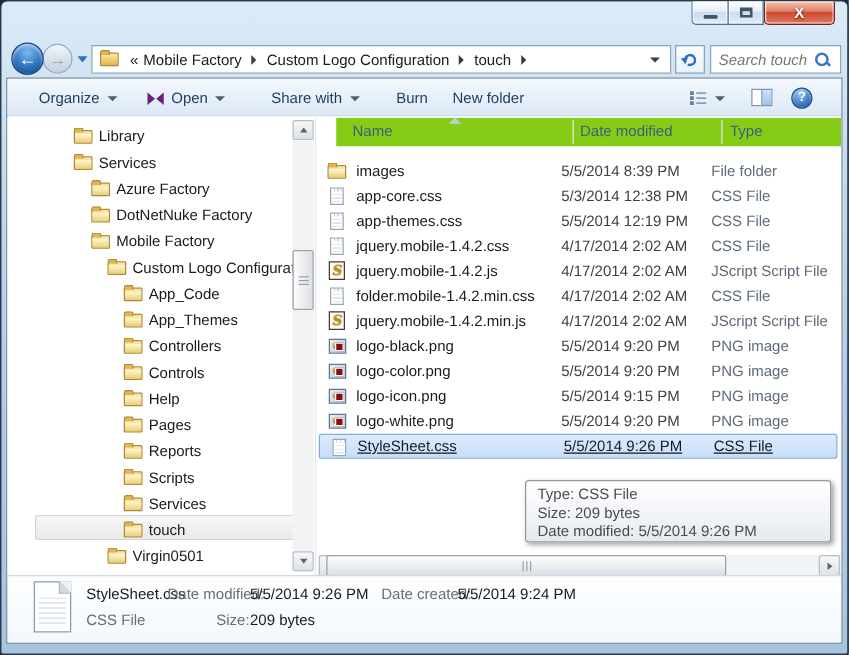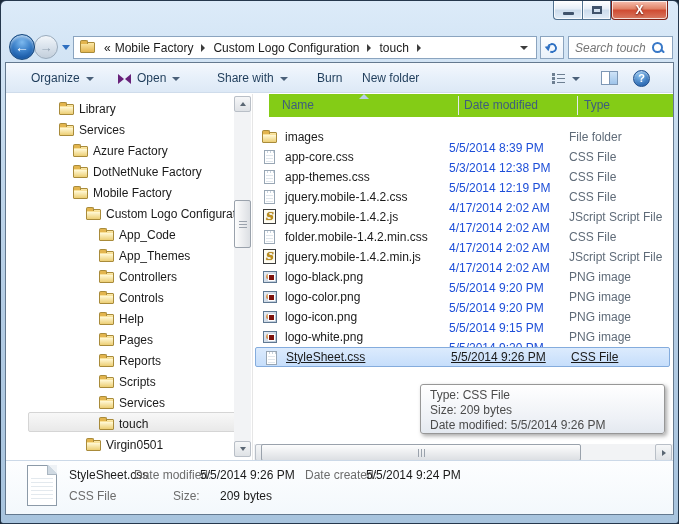--- a/index.html
+++ b/index.html
@@ -73,21 +73,21 @@
   .vthumb::after{content:"";position:absolute;left:4px;top:20px;width:8px;height:1px;background:#9aa2ac;box-shadow:0 3px 0 #9aa2ac,0 6px 0 #9aa2ac;}
   
   .listpane{position:absolute;left:248px;right:0;top:0;bottom:0;background:#fff;overflow:hidden;}
   .lheader{position:absolute;left:0;right:0;top:0;height:23px;background:#84cc16;color:#3f5e7d;margin-left:15px;}
   .hcell{position:absolute;top:4px;cursor:default;}
   .hsep{position:absolute;top:2px;bottom:2px;width:1px;background:#e4e9ef;}
   .sortup{position:absolute;left:90px;top:0;width:0;height:0;border-left:5px solid transparent;border-right:5px solid transparent;border-bottom:5px solid #b9cfe4;}
   .rows{position:absolute;left:0;right:0;top:33px;}
   .frow{position:absolute;left:0;right:0;height:20px;cursor:default;}
   .frow .fname{position:absolute;left:31px;top:3px;color:#1a1a1a;white-space:nowrap;}
-  .frow .fdate{position:absolute;left:195px;top:14px;color:#1d4ed8;white-space:nowrap;}
+  .frow .fdate{position:absolute;left:195px;top:3px;color:#404040;white-space:nowrap;}
   .frow .ftype{position:absolute;left:315px;top:3px;color:#5f6b78;white-space:nowrap;}
   .frow.selected{left:1px;right:3px;background:linear-gradient(180deg,#dcebfd 0%,#c6defb 100%);border:1px solid #84acdd;border-radius:2px;}
   .frow.selected .fname,.frow.selected .fdate,.frow.selected .ftype{color:#1a1a1a;text-decoration:underline;top:2px;}
   .frow.selected .fname{left:30px;}
   .fic{position:absolute;left:8px;top:2px;}
   .fic[data-icon="folder"]{left:8px;top:5px;width:15px;height:11px;background:linear-gradient(180deg,#fce9a8,#e3b54e);border:1px solid #a98b3a;border-radius:1px;}
   .fic[data-icon="folder"]::before{content:"";position:absolute;top:-3px;left:-1px;width:6px;height:3px;background:#e3b54e;border:1px solid #a98b3a;border-bottom:none;border-radius:2px 2px 0 0;}
   .fic[data-icon="folder"]::after{content:"";position:absolute;left:0;right:0;top:2px;bottom:0;background:linear-gradient(180deg,#fdf3c9,#ecce74);border-top:1px solid #fff6cf;}
   .fic[data-icon="css"]{left:10px;top:3px;width:11px;height:14px;background:#fff;border:1px solid #98a6b4;}
   .fic[data-icon="css"]::before{content:"";position:absolute;left:0;right:0;top:0;height:2px;background:repeating-linear-gradient(90deg,#fff 0 2px,#c7d2dc 2px 3px);}
@@ -368,21 +368,21 @@
       </div>
     </div>
 
     <div class="details">
       <div class="bigdoc"></div>
       <span class="dtxt dname" style="left:63px;top:7px;">StyleSheet.css</span>
       <span class="dtxt dlabel" style="left:63px;top:28px;">CSS File</span>
       <span class="dtxt dlabel" style="left:128px;top:7px;">Date modified:</span>
       <span class="dtxt dvalue" style="left:194px;top:7px;">5/5/2014 9:26 PM</span>
       <span class="dtxt dlabel" style="left:167px;top:28px;">Size:</span>
-      <span class="dtxt dvalue" style="left:194px;top:28px;margin-left:20px;">209 bytes</span>
+      <span class="dtxt dvalue" style="left:194px;top:28px;">209 bytes</span>
       <span class="dtxt dlabel" style="left:299px;top:7px;">Date created:</span>
       <span class="dtxt dvalue" style="left:360px;top:7px;">5/5/2014 9:24 PM</span>
     </div>
   </div>
 
   <div class="tooltip">
     <div>Type: CSS File</div>
     <div>Size: 209 bytes</div>
     <div>Date modified: 5/5/2014 9:26 PM</div>
   </div>

